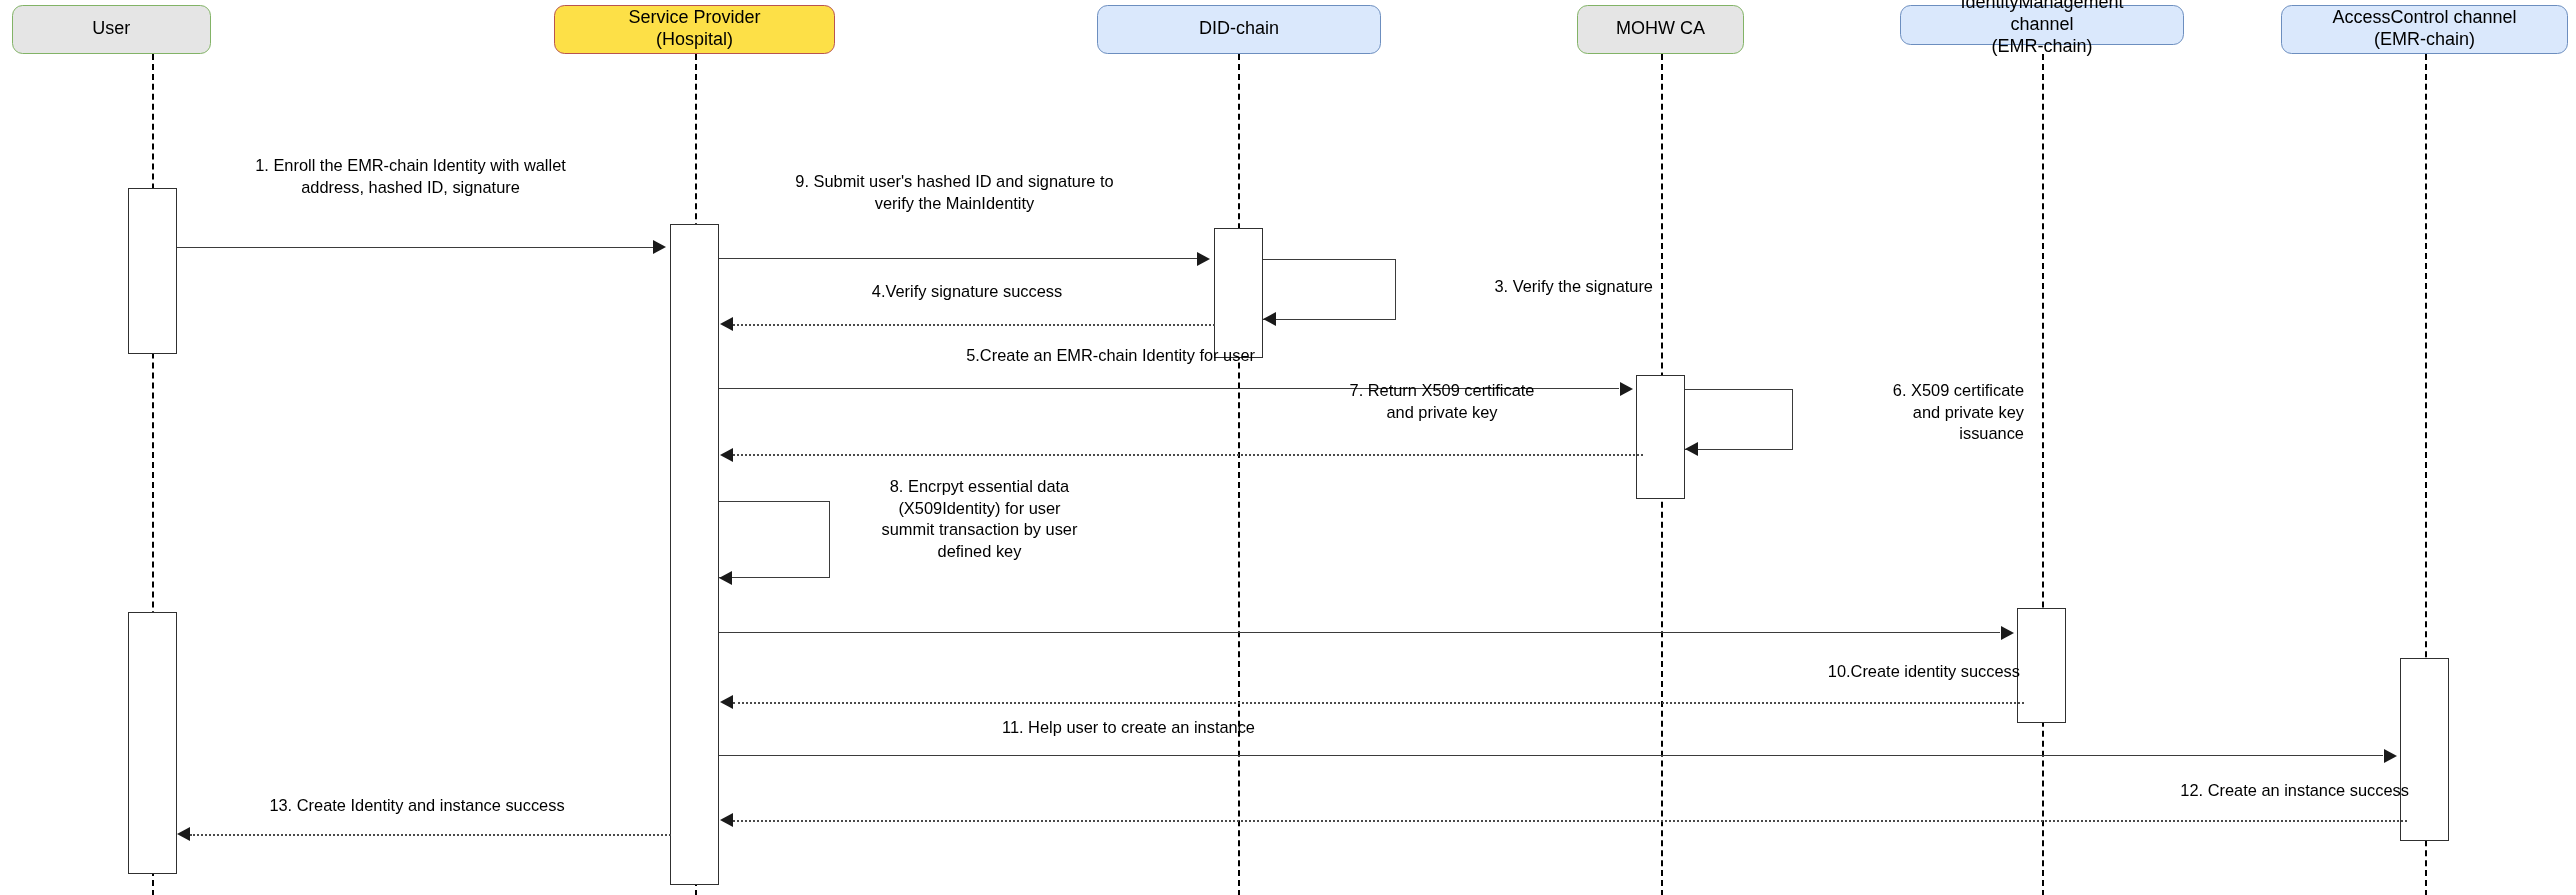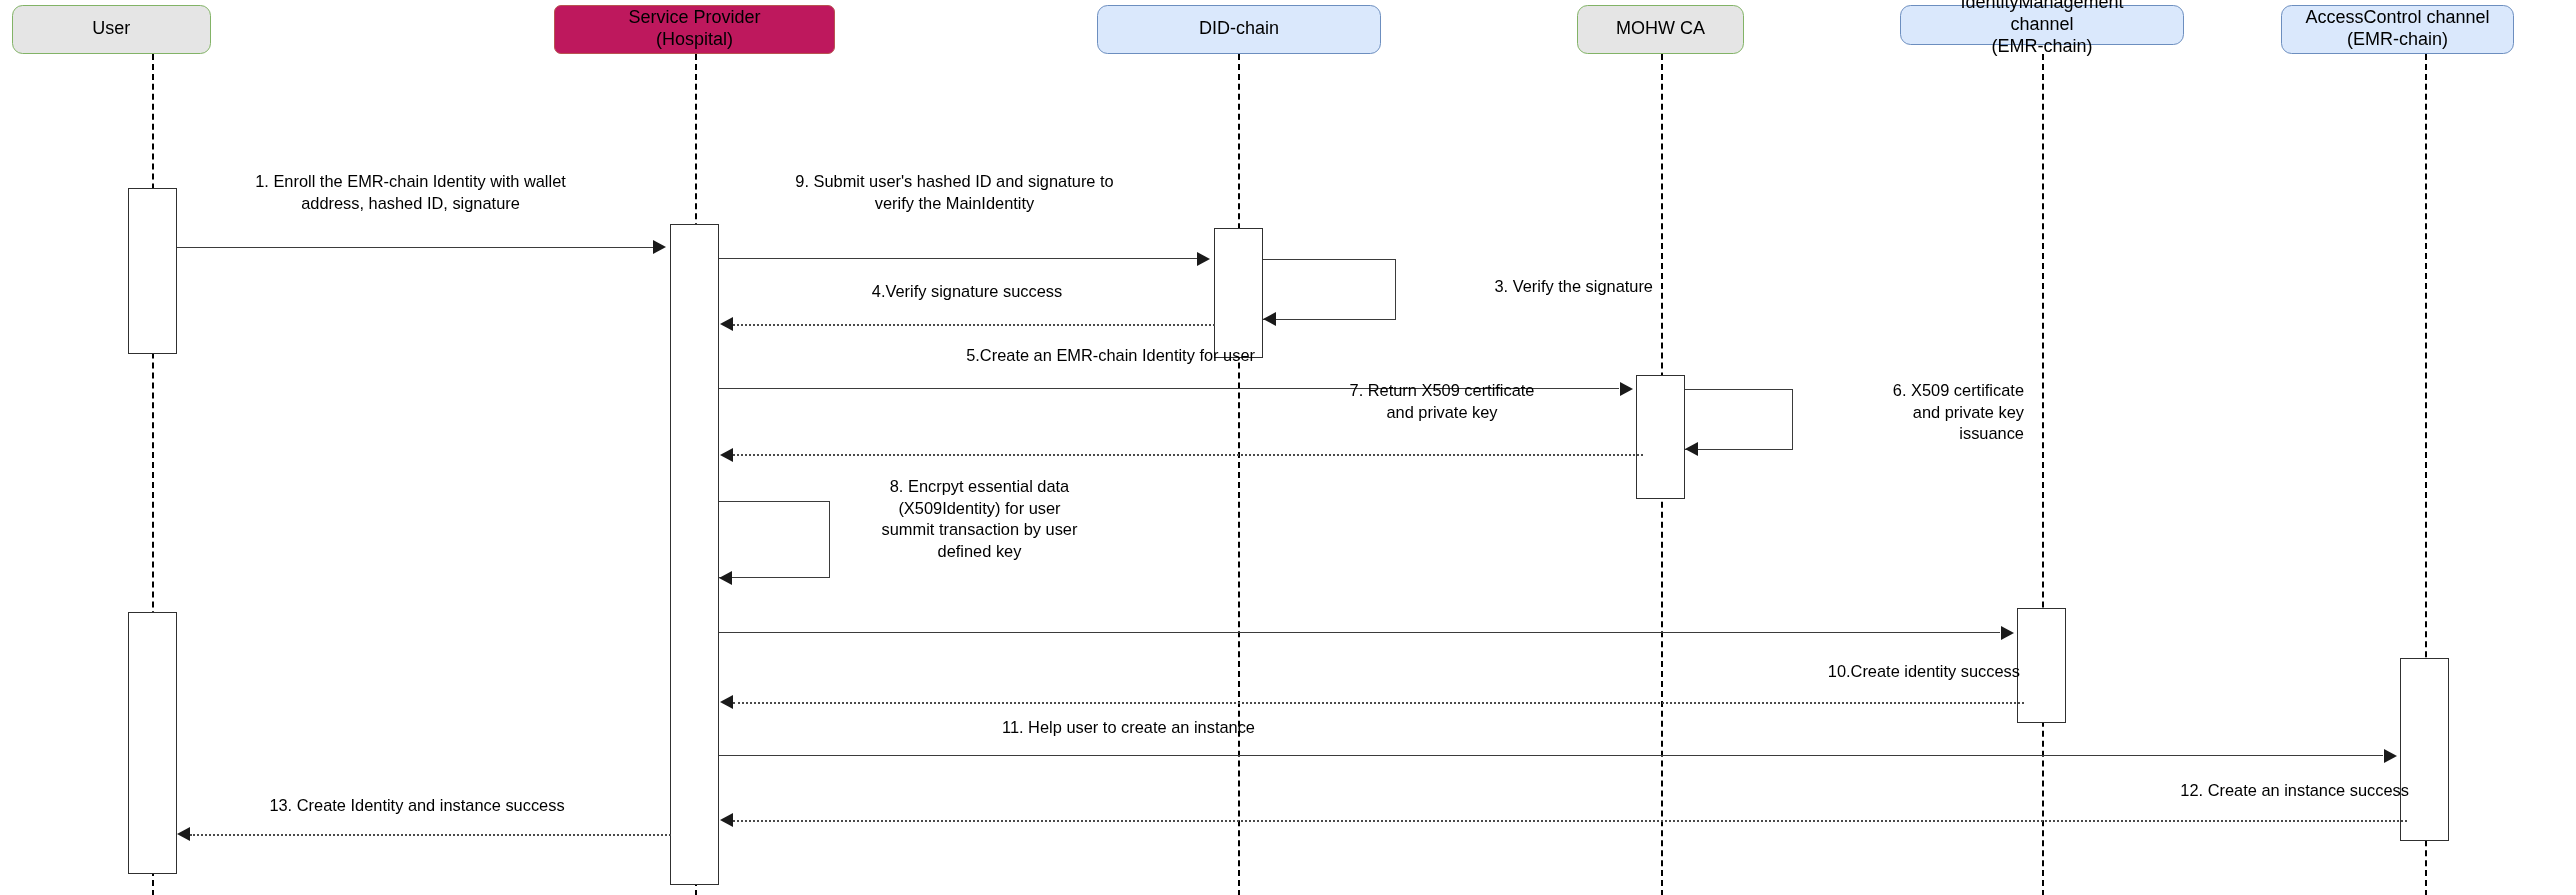--- a/index.html
+++ b/index.html
@@ -13,21 +13,21 @@
     box-sizing:border-box;
     border-radius:10.6px;
     border:1.8px solid #000;
     display:flex;align-items:center;justify-content:center;
     text-align:center;
     font-size:18px;
     line-height:1.22;
     padding:2.3px 4.7px;
   }
   .p-green{background:#e5e5e5;border-color:#82b366;}
-  .p-red{background:#be185d;border-color:#b85450;border-radius:7px;}
+  .p-red{background:#fde047;border-color:#b85450;}
   .p-blue{background:#dae8fc;border-color:#6c8ebf;}
   .participant .ptxt{display:block;white-space:pre-line;}
 
   
   .lifeline{
     position:absolute;
     width:0;
     border-left:2.3px dashed #000;
   }
 
@@ -104,21 +104,21 @@
   <div class="participant p-green" style="left:1577px;top:4.7px;width:167px;height:49px;">
     <span class="ptxt">MOHW CA</span>
   </div>
 
   <div class="participant p-blue" style="left:1900px;top:4.7px;width:284px;height:40px;">
     <span class="ptxt">IdentityManagement
 channel
 (EMR-chain)</span>
   </div>
 
-  <div class="participant p-blue" style="left:2281px;top:4.7px;width:233px;height:49px;">
+  <div class="participant p-blue" style="left:2281px;top:4.7px;width:287px;height:49px;">
     <span class="ptxt">AccessControl channel
 (EMR-chain)</span>
   </div>
 
   <div class="lifeline" style="left:152px;top:54px;height:842px;"></div>
   <div class="lifeline" style="left:695px;top:54px;height:842px;"></div>
   <div class="lifeline" style="left:1238px;top:54px;height:842px;"></div>
   <div class="lifeline" style="left:1661px;top:54px;height:842px;"></div>
   <div class="lifeline" style="left:2042px;top:54px;height:842px;"></div>
   <div class="lifeline" style="left:2425px;top:54px;height:842px;"></div>
@@ -129,21 +129,21 @@
   <div class="activation" style="left:670px;top:224px;width:49px;height:661px;"></div>
 
   <div class="activation" style="left:1214px;top:228px;width:49px;height:130px;"></div>
 
   <div class="activation" style="left:1636px;top:375px;width:49px;height:124px;"></div>
 
   <div class="activation" style="left:2017px;top:608px;width:49px;height:115px;"></div>
 
   <div class="activation" style="left:2400px;top:658px;width:49px;height:183px;"></div>
 
-  <div class="label" style="left:176px;top:171px;width:469px;">1. Enroll the EMR-chain Identity with wallet
+  <div class="label" style="left:176px;top:155px;width:469px;">1. Enroll the EMR-chain Identity with wallet
 address, hashed ID, signature</div>
   <div class="msgline" style="left:177px;top:247px;width:476px;"></div>
   <div class="arrow right" style="left:653px;top:240px;"></div>
 
   <div class="label" style="left:720px;top:171px;width:469px;">9. Submit user's hashed ID and signature to
 verify the MainIdentity</div>
   <div class="msgline" style="left:719px;top:258px;width:478px;"></div>
   <div class="arrow right" style="left:1197px;top:252px;"></div>
 
   <div class="selfmsg" style="left:1263px;top:259px;width:133px;height:61px;"></div>

